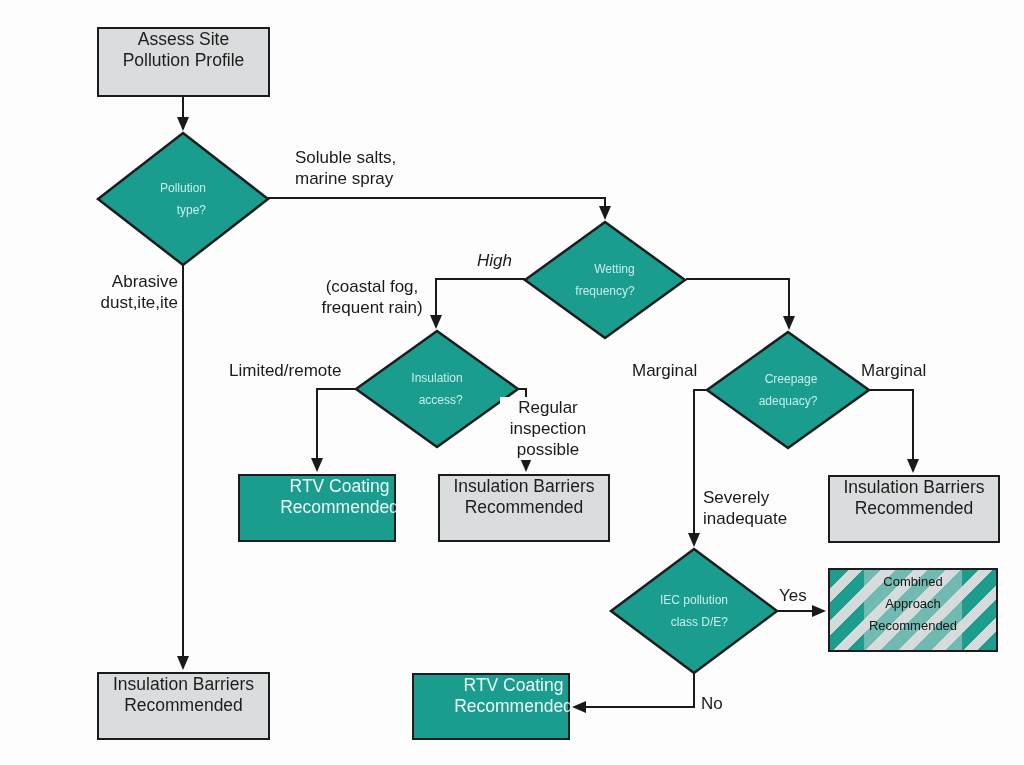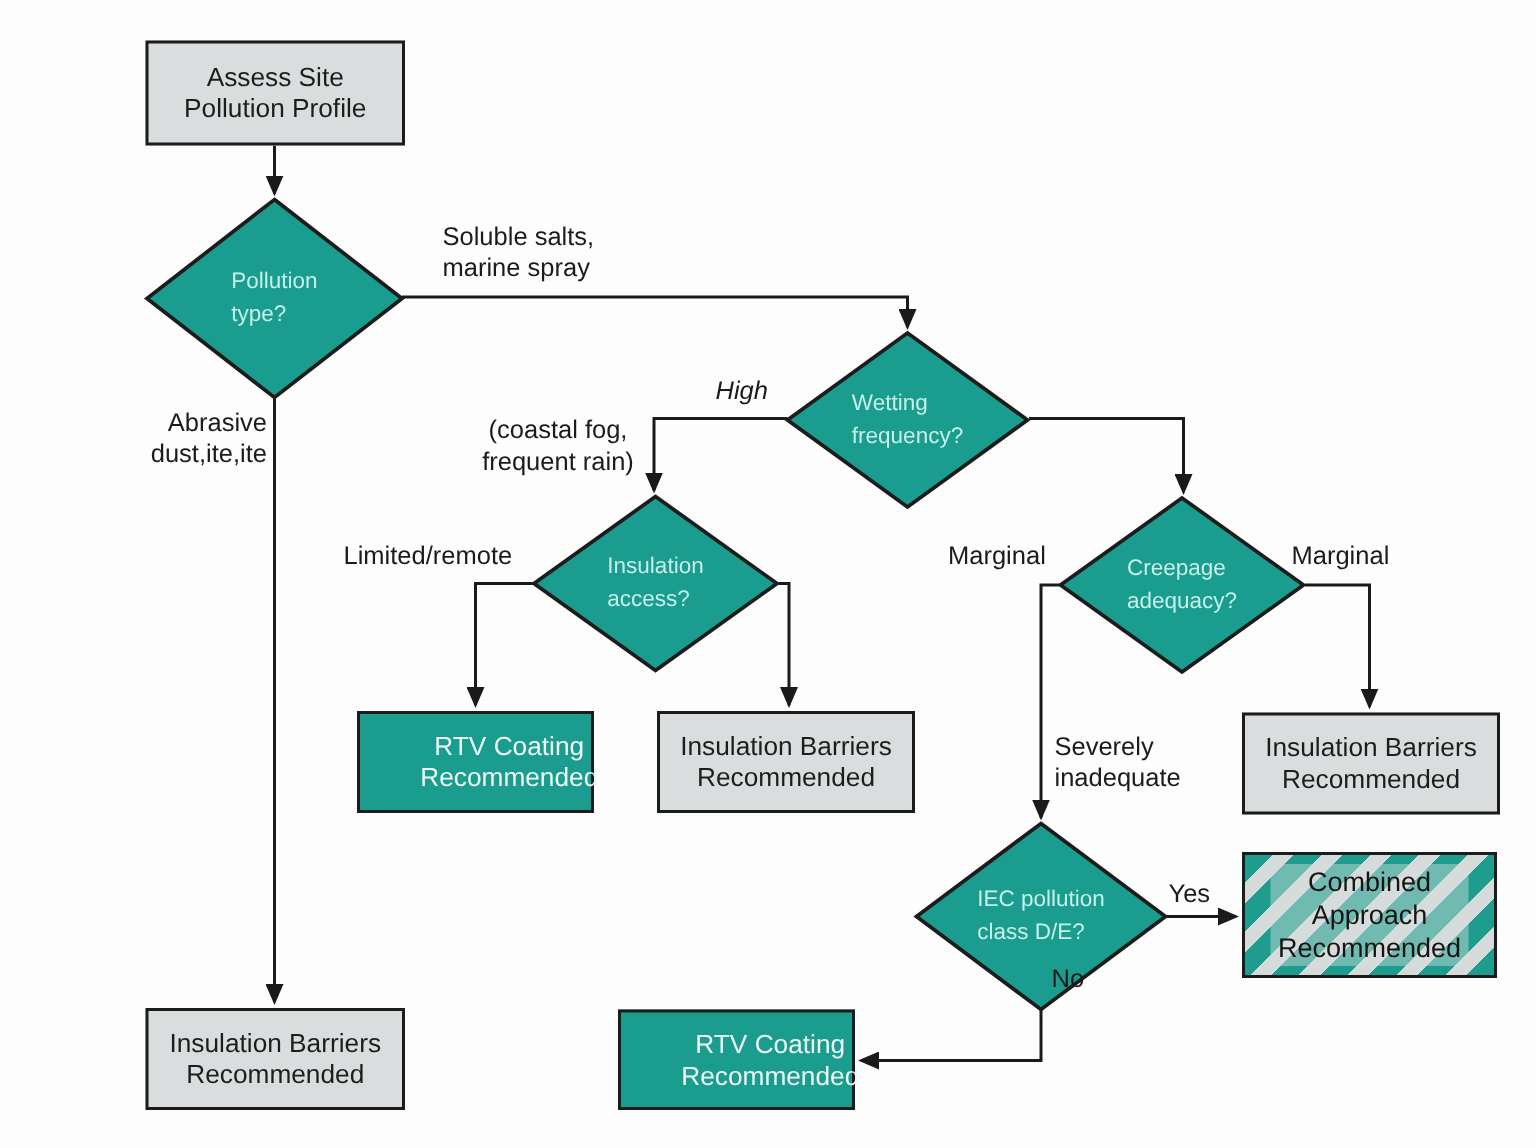--- a/index.html
+++ b/index.html
@@ -11,33 +11,33 @@
   #canvas{
     position:relative;width:1024px;height:765px;background:var(--bg);
     font-family:"Liberation Sans","DejaVu Sans",sans-serif;overflow:hidden;
   }
   #wires{position:absolute;left:0;top:0;width:1024px;height:765px;}
   .edge{fill:none;stroke:var(--edge);stroke-width:2px;}
   .diamond{fill:var(--teal);stroke:var(--stroke);stroke-width:2.5px;}
   .arrow-head{fill:var(--edge);}
   .node,.dlabel,.elabel{position:absolute;white-space:pre-line;}
   .node{
-    display:flex;align-items:center;justify-content:center;text-align:center;
+    display:flex;justify-content:center;text-align:center;
     font-size:17.5px;line-height:21px;box-sizing:border-box;border:2px solid var(--stroke);
   }
   .node.gray{background:var(--gray-fill);color:#1d1d1d;}
   .node.teal{background:var(--teal);color:var(--teal-box-text);padding-left:45px;}
   .node.striped{
     background:repeating-linear-gradient(135deg,var(--stripe-teal) 0 13px,var(--stripe-gray) 13px 23px);
     color:#151515;
   }
   .node.striped .inner{background:rgba(216,221,221,0.45);padding:1px 5px;}
   .dlabel{
-    display:flex;align-items:center;justify-content:center;text-align:left;
-    color:var(--diamond-text);font-size:15px;line-height:22px;pointer-events:none;
+    display:flex;align-items:center;justify-content:center;text-align:right;
+    color:var(--diamond-text);font-size:12px;line-height:22px;pointer-events:none;
   }
   .elabel{color:var(--label-text);font-size:17px;line-height:21px;}
   .elabel.center{text-align:center;}
   .elabel.right{text-align:right;}
   .elabel.whitebg{background:var(--bg);}
   .elabel.spread{line-height:25px;}
 </style>
 </head>
 <body>
 
@@ -82,21 +82,21 @@
   <div class="node gray" style="left:438px;top:474px;width:172px;height:68px;">
     <span>Insulation Barriers
 Recommended</span>
   </div>
 
   <div class="node gray" style="left:828px;top:475px;width:172px;height:68px;">
     <span>Insulation Barriers
 Recommended</span>
   </div>
 
-  <div class="node striped" style="left:828px;top:568px;width:170px;height:84px;font-size:18px;line-height:22px;">
+  <div class="node striped" style="left:828px;top:568px;width:170px;height:84px;font-size:13px;line-height:22px;">
     <span class="inner">Combined
 Approach
 Recommended</span>
   </div>
 
   <div class="node teal" style="left:412px;top:673px;width:158px;height:67px;">
     <span>RTV Coating
 Recommended</span>
   </div>
 
@@ -117,20 +117,23 @@
 adequacy?</div>
 
   <div class="elabel" style="left:295px;top:147px;">Soluble salts,
 marine spray</div>
   <div class="elabel right" style="left:60px;top:271px;width:118px;">Abrasive
 dust,ite,ite</div>
   <div class="elabel" style="left:477px;top:250px;font-style:italic;">High</div>
   <div class="elabel center" style="left:306px;top:276px;width:132px;">(coastal fog,
 frequent rain)</div>
   <div class="elabel" style="left:229px;top:360px;">Limited/remote</div>
+  <div class="elabel center whitebg" style="left:500px;top:397px;width:96px;">Regular
+inspection
+possible</div>
   <div class="elabel" style="left:632px;top:360px;">Marginal</div>
   <div class="elabel" style="left:861px;top:360px;">Marginal</div>
   <div class="elabel" style="left:703px;top:487px;">Severely
 inadequate</div>
   <div class="elabel" style="left:779px;top:585px;">Yes</div>
-  <div class="elabel" style="left:701px;top:642px;">No</div>
+  <div class="elabel" style="left:701px;top:693px;">No</div>
 
 </div>
 
 </body></html>

